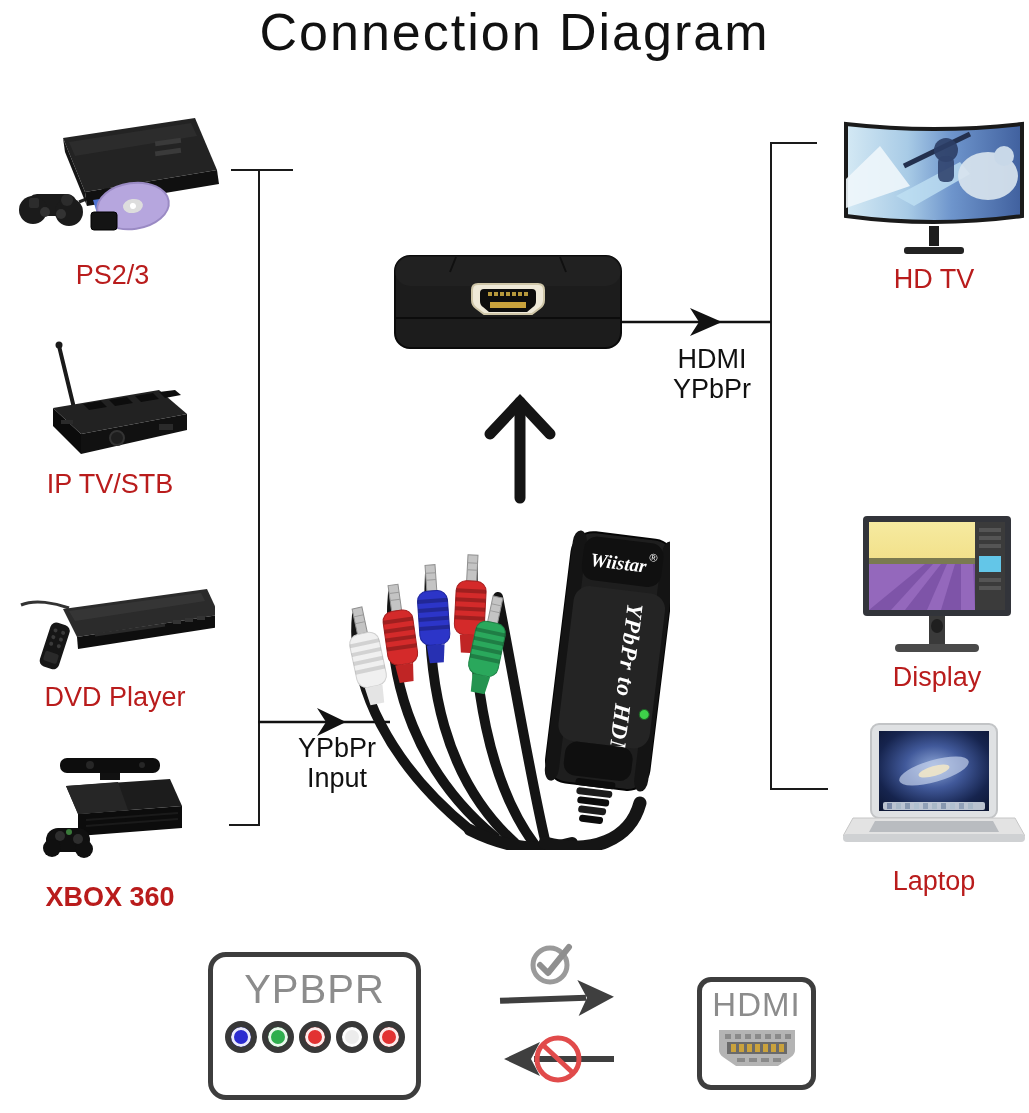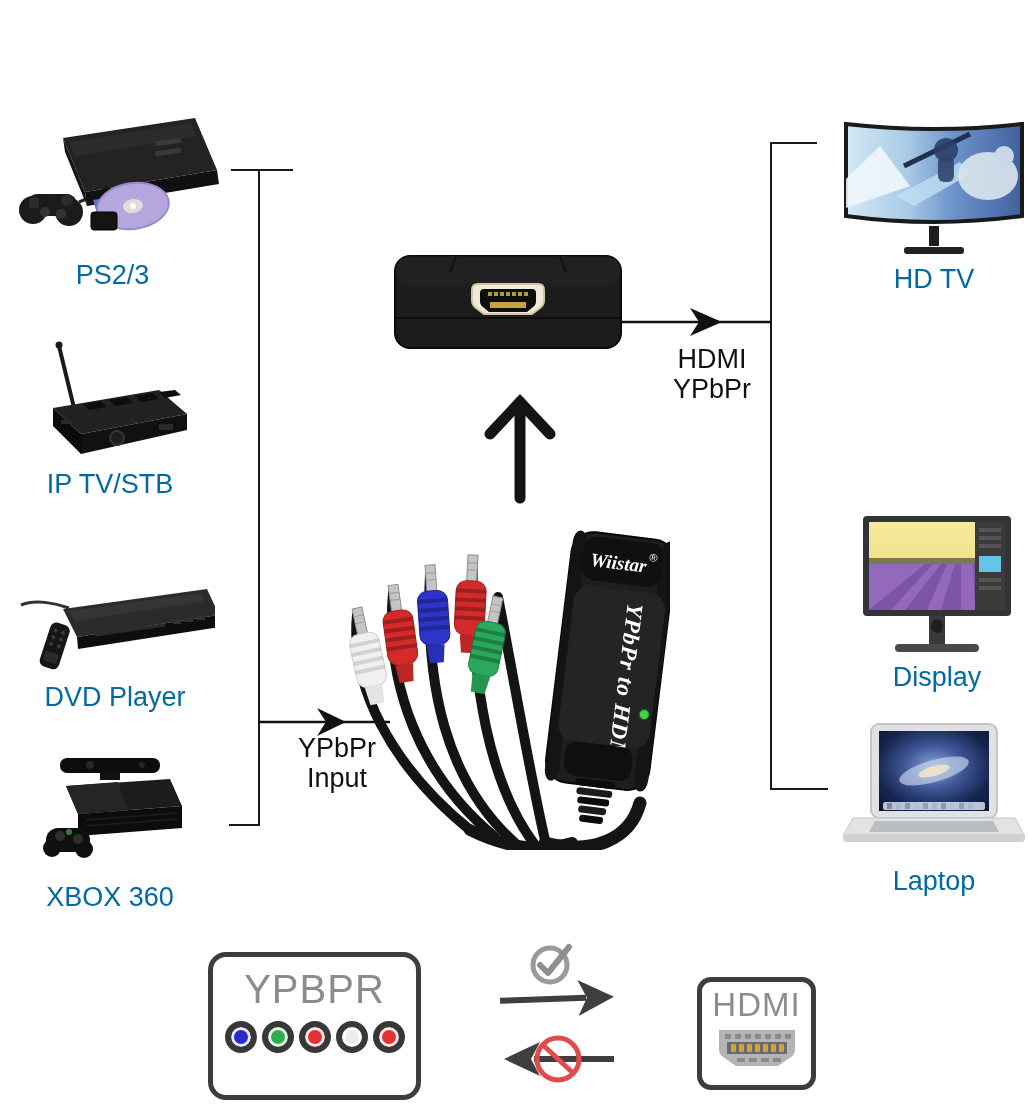--- a/index.html
+++ b/index.html
@@ -2,25 +2,25 @@
 <html><head>
 <meta charset="utf-8">
 <style>
   html,body{margin:0;padding:0;background:#fff;}
   .canvas{position:relative;width:1029px;height:1113px;background:#fff;overflow:hidden;
           font-family:"Liberation Sans",sans-serif;color:#151515;}
   #title{position:absolute;top:2px;left:0;width:100%;text-align:center;
          font-size:52px;letter-spacing:2px;color:#111;font-weight:500;}
   .dev{position:absolute;display:flex;flex-direction:column;align-items:center;}
   .dev .art{width:100%;}
-  .dev .dev-label{font-size:27px;color:#0369a1;white-space:nowrap;margin-top:2px;}
+  .dev .dev-label{font-size:27px;color:#b91c1c;white-space:nowrap;margin-top:2px;}
   #dev-ps2{left:5px;top:108px;width:215px;}   #dev-ps2 .art{height:150px;}
   #dev-iptv{left:25px;top:332px;width:170px;} #dev-iptv .art{height:135px;}
   #dev-dvd{left:15px;top:575px;width:200px;}  #dev-dvd .art{height:105px;}
-  #dev-xbox{left:30px;top:752px;width:160px;} #dev-xbox .art{height:128px;}
+  #dev-xbox{left:30px;top:752px;width:160px;font-weight:bold;} #dev-xbox .art{height:128px;}
   #dev-hdtv{left:838px;top:104px;width:192px;}      #dev-hdtv .art{height:158px;}
   #dev-projector{left:848px;top:336px;width:180px;} #dev-projector .art{height:114px;}
   #dev-display{left:857px;top:514px;width:160px;justify-content:flex-end;}   #dev-display .art{height:146px;}
   #dev-laptop{left:843px;top:722px;width:182px;justify-content:space-between;}    #dev-laptop .art{height:142px;}
   .line{position:absolute;background:#1a1a1a;}
   #line-left-v{left:258px;top:170px;width:2px;height:656px;}
   #line-left-stub-top{left:231px;top:169px;width:62px;height:2px;}
   #line-left-stub-bot{left:229px;top:824px;width:31px;height:2px;}
   #line-right-v{left:770px;top:143px;width:2px;height:647px;}
   #line-right-stub-top{left:770px;top:142px;width:47px;height:2px;}
@@ -46,20 +46,21 @@
   #hdmi-box .legend-title{font-size:33px;color:#8c8c8c;margin-top:4px;letter-spacing:1px;}
   #icon-check{left:525px;top:940px;}
   #arrow-allowed{left:492px;top:975px;}
   #arrow-blocked{left:490px;top:1034px;}
 </style>
 </head>
 <body>
 
 <div class="canvas">
 
+  <div id="title">Connection Diagram</div>
 
   <div class="dev" id="dev-ps2">
     <div class="art">
       <svg viewBox="0 0 215 150" width="215" height="150">
         <path d="M74,94 C100,84 122,70 118,52" stroke="#222" stroke-width="3" fill="none"></path>
         <polygon points="58,30 190,10 212,62 80,84" fill="#232323"></polygon>
         <polygon points="64,34 186,15 192,28 70,48" fill="#2e2e2e" opacity="0.8"></polygon>
         <rect x="150" y="32" width="26" height="5" fill="#3a3a3a" transform="rotate(-8 160 34)"></rect>
         <rect x="150" y="42" width="26" height="5" fill="#3a3a3a" transform="rotate(-8 160 44)"></rect>
         <polygon points="58,30 80,84 82,98 60,44" fill="#151515"></polygon>

